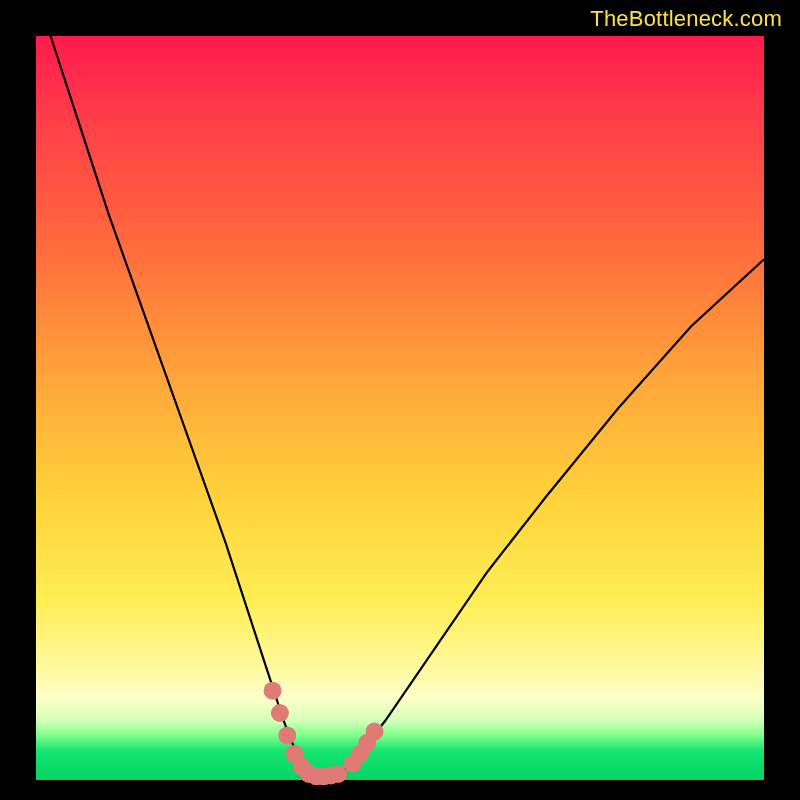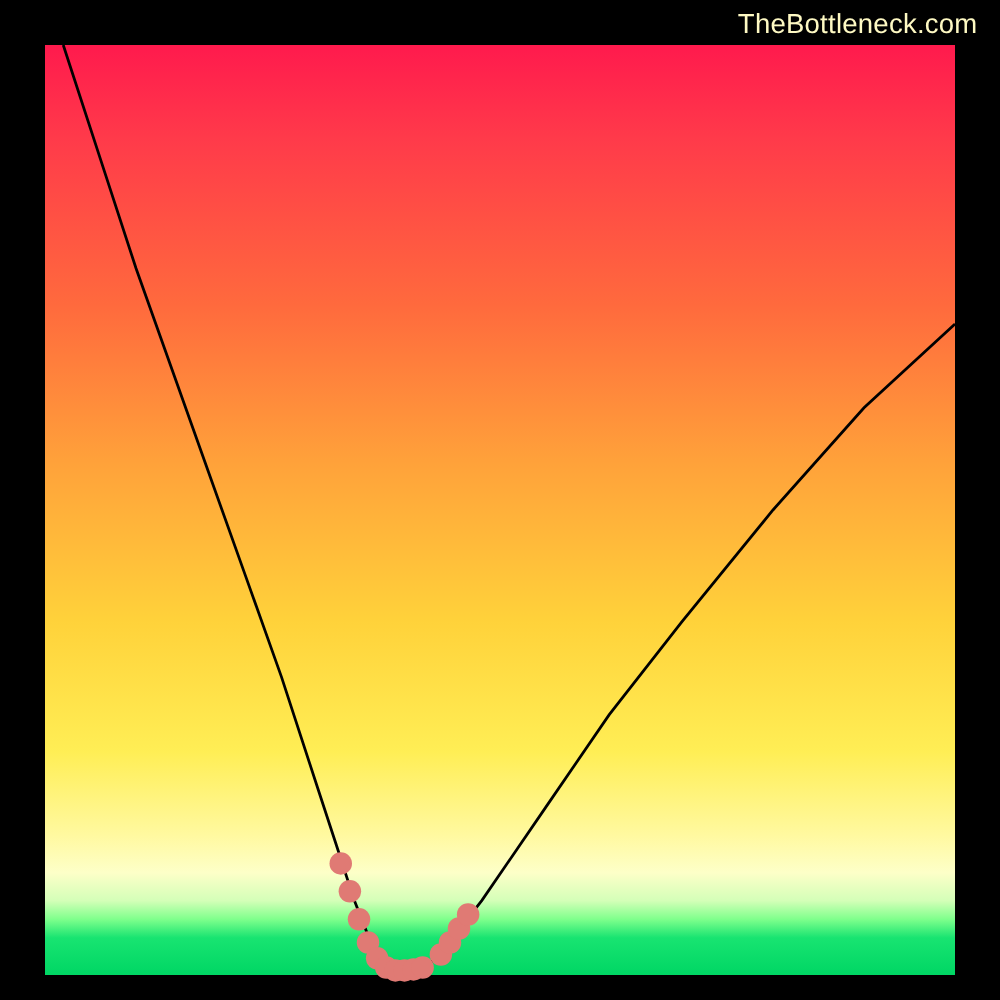--- a/index.html
+++ b/index.html
@@ -36,21 +36,21 @@
       #d4ffb8 92%,
       #7fff8c 94%,
       #18e471 96%,
       #00d664 100%
     );
   }
   .attribution {
     position: absolute;
     top: 6px;
     right: 18px;
-    color: #fef9c3;
+    color: #fde047;
     font-size: 22px;
     font-weight: 500;
     letter-spacing: 0.2px;
   }
   svg.curve {
     position: absolute;
     left: 0; top: 0;
     width: 728px;
     height: 744px;
     overflow: visible;

